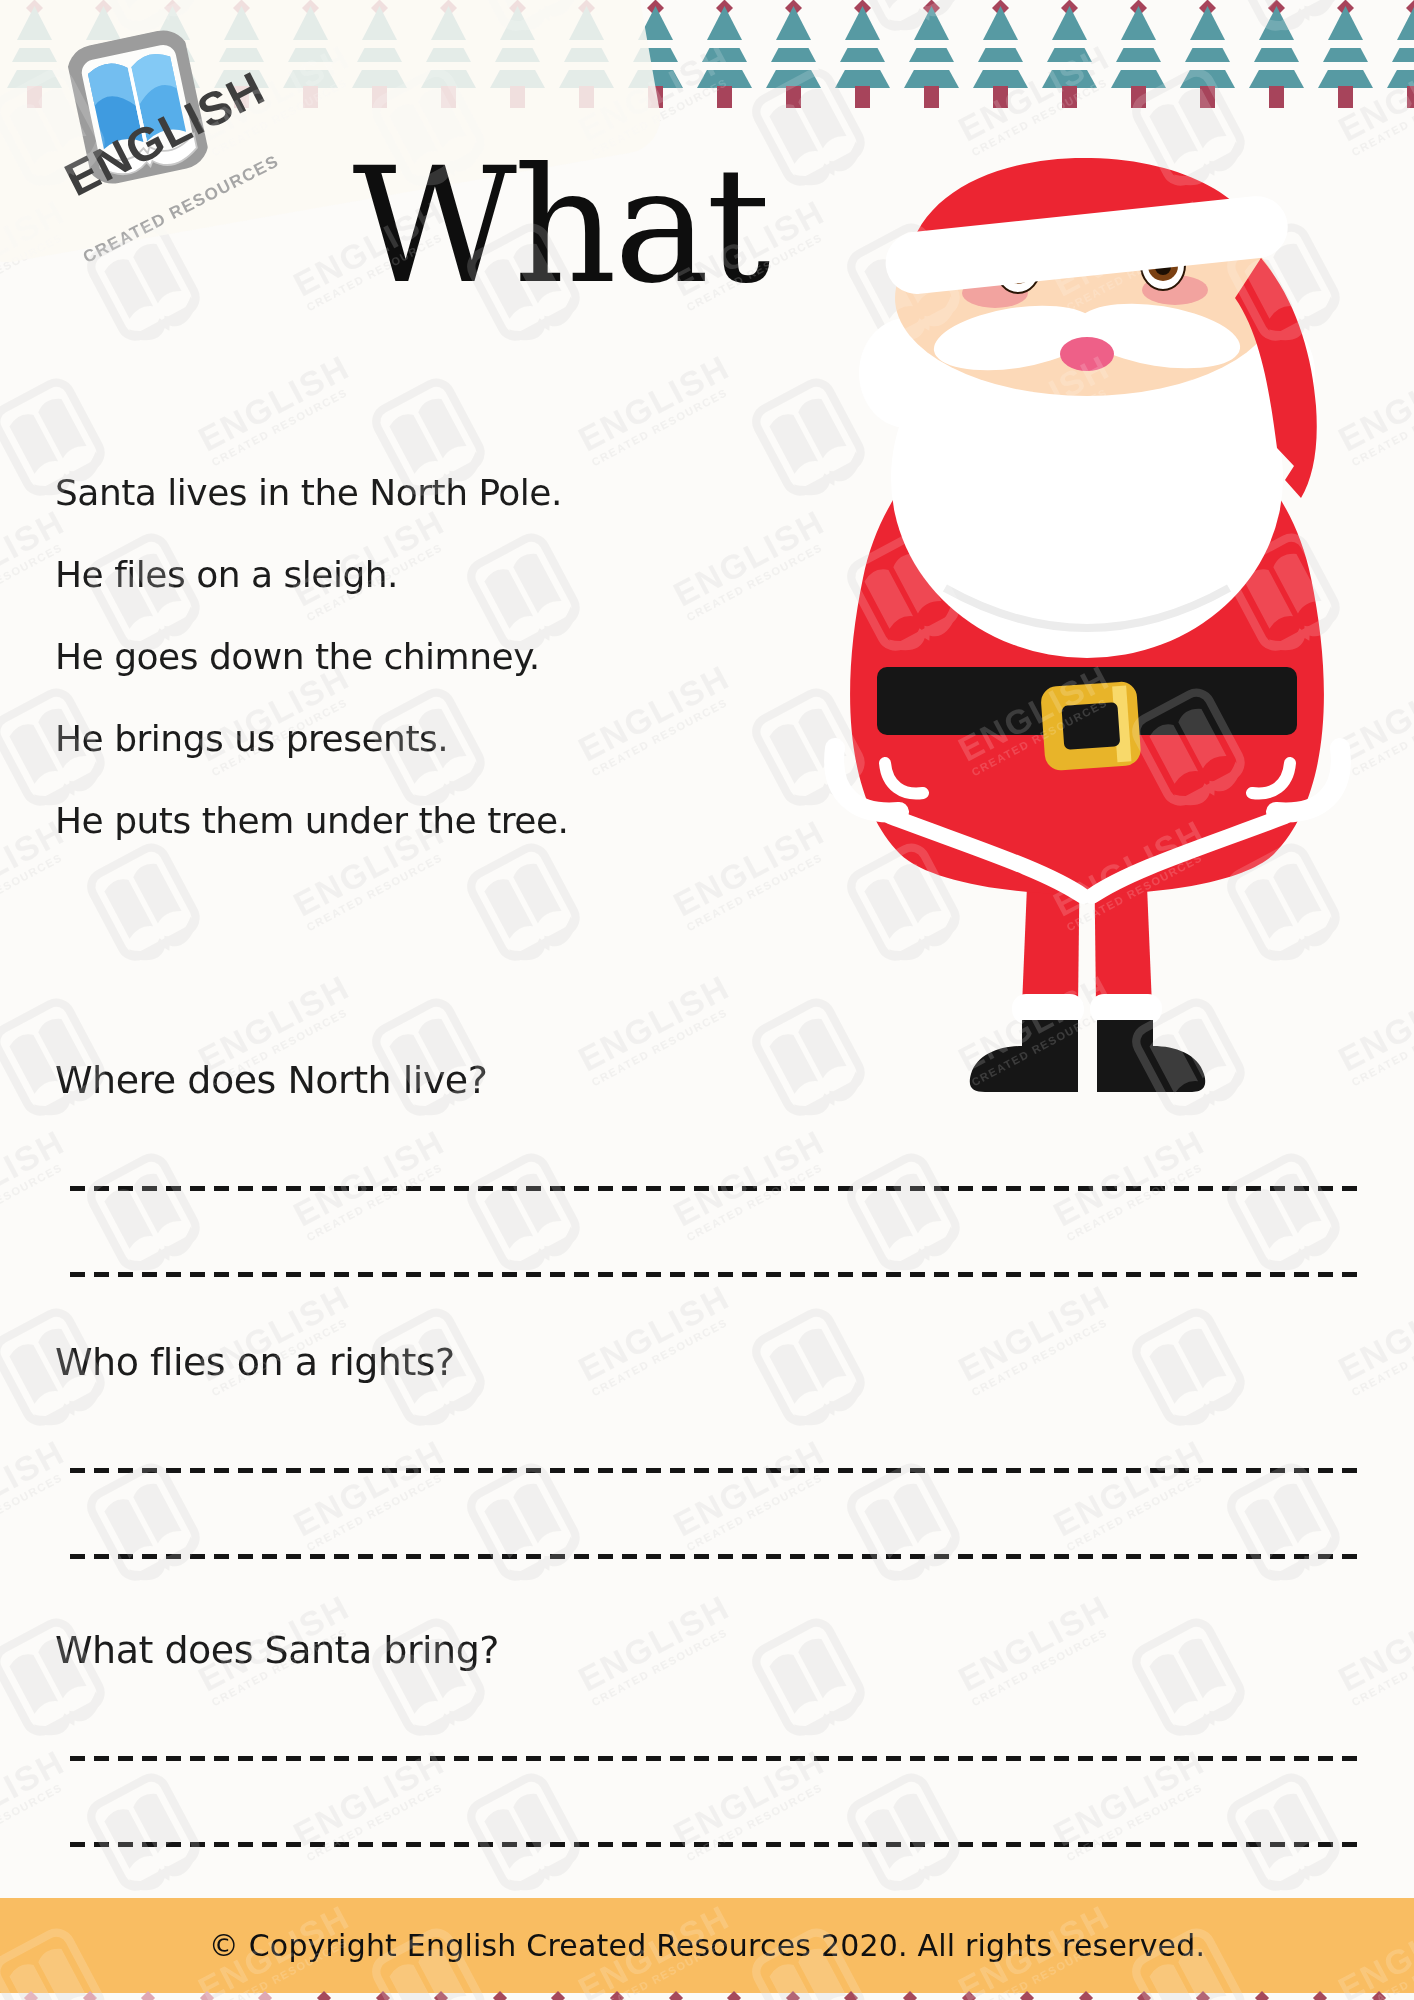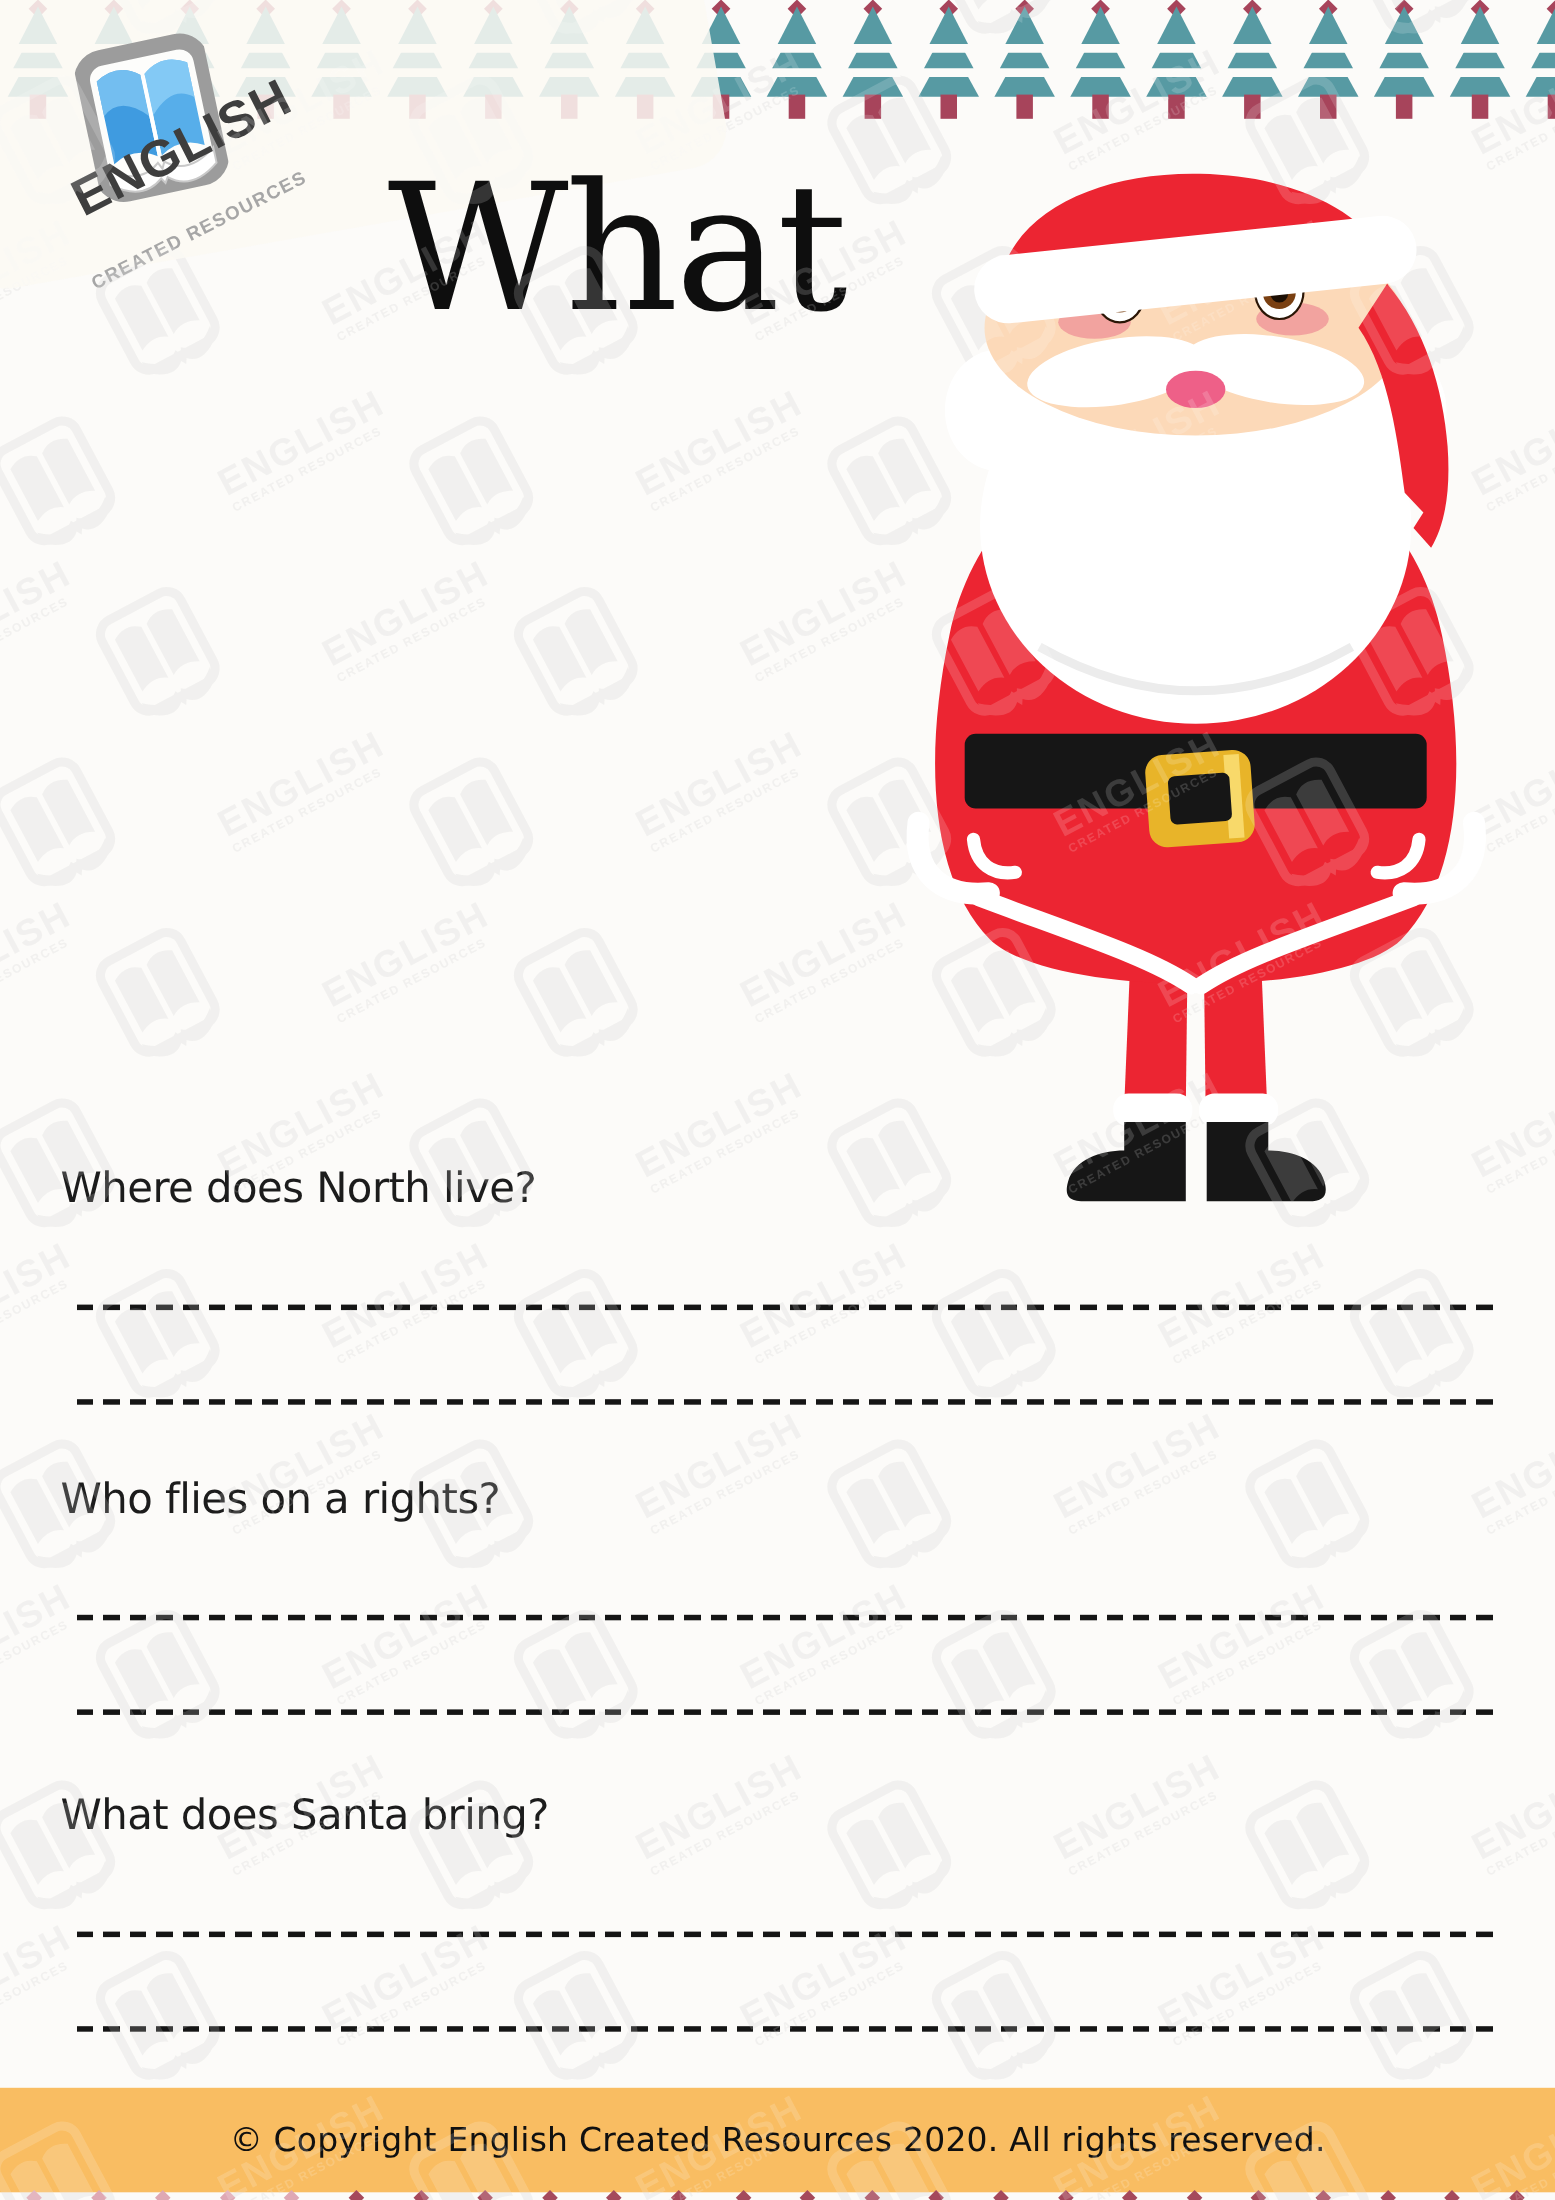--- a/index.html
+++ b/index.html
@@ -903,20 +903,27 @@
       <path d="M18 176 Q62 210 95 182 L100 192 L105 182 Q138 210 182 176 L182 200 Q138 234 105 206 L100 214 L95 206 Q62 234 18 200 Z" fill="#ffffff" stroke="#c9c9c9" stroke-width="3"></path>
     </svg>
     <div id="logo-word">ENGLISH</div>
     <div id="logo-tagline">CREATED RESOURCES</div>
   </div>
 
   <div id="title">
     <div>What</div>
   </div>
 
+  <div id="story">
+    <div class="line">Santa lives in the North Pole.</div>
+    <div class="line">He files on a sleigh.</div>
+    <div class="line">He goes down the chimney.</div>
+    <div class="line">He brings us presents.</div>
+    <div class="line">He puts them under the tree.</div>
+  </div>
 
 
   <div class="qblock" style="top:1058px;">
     <div class="qtext">Where does North live?</div>
     <div class="answer-line al1"></div>
     <div class="answer-line al2"></div>
   </div>
   <div class="qblock" style="top:1340px;">
     <div class="qtext">Who flies on a rights?</div>
     <div class="answer-line al1"></div>

